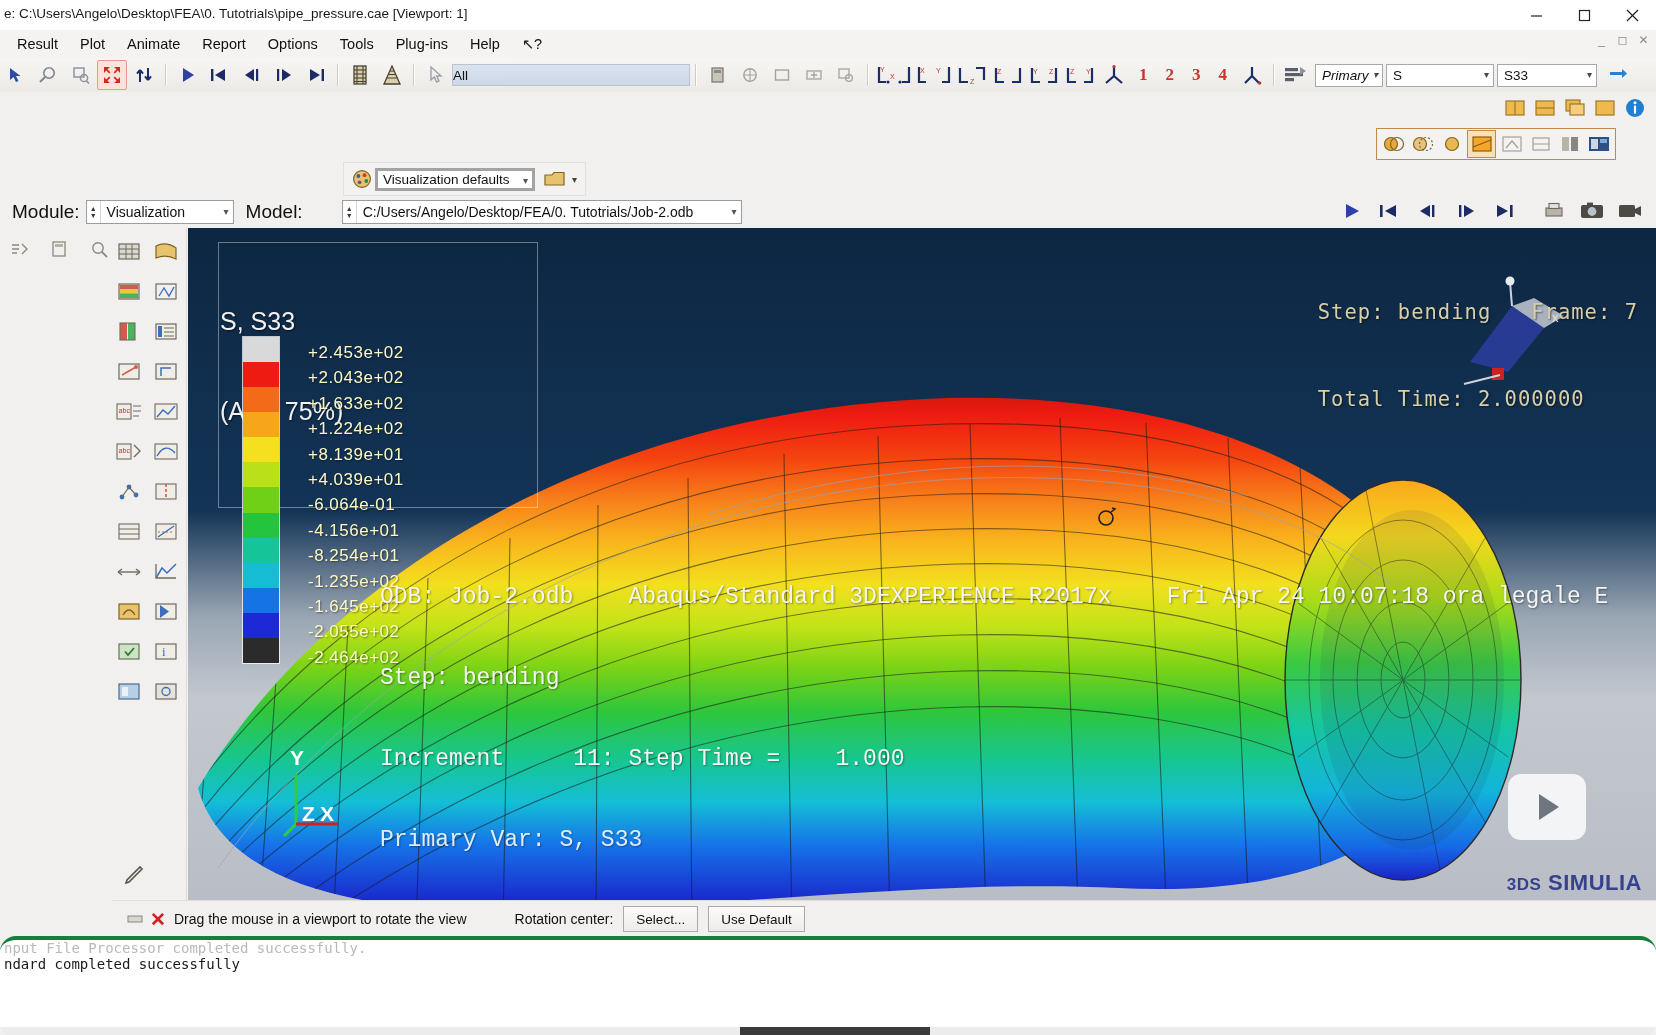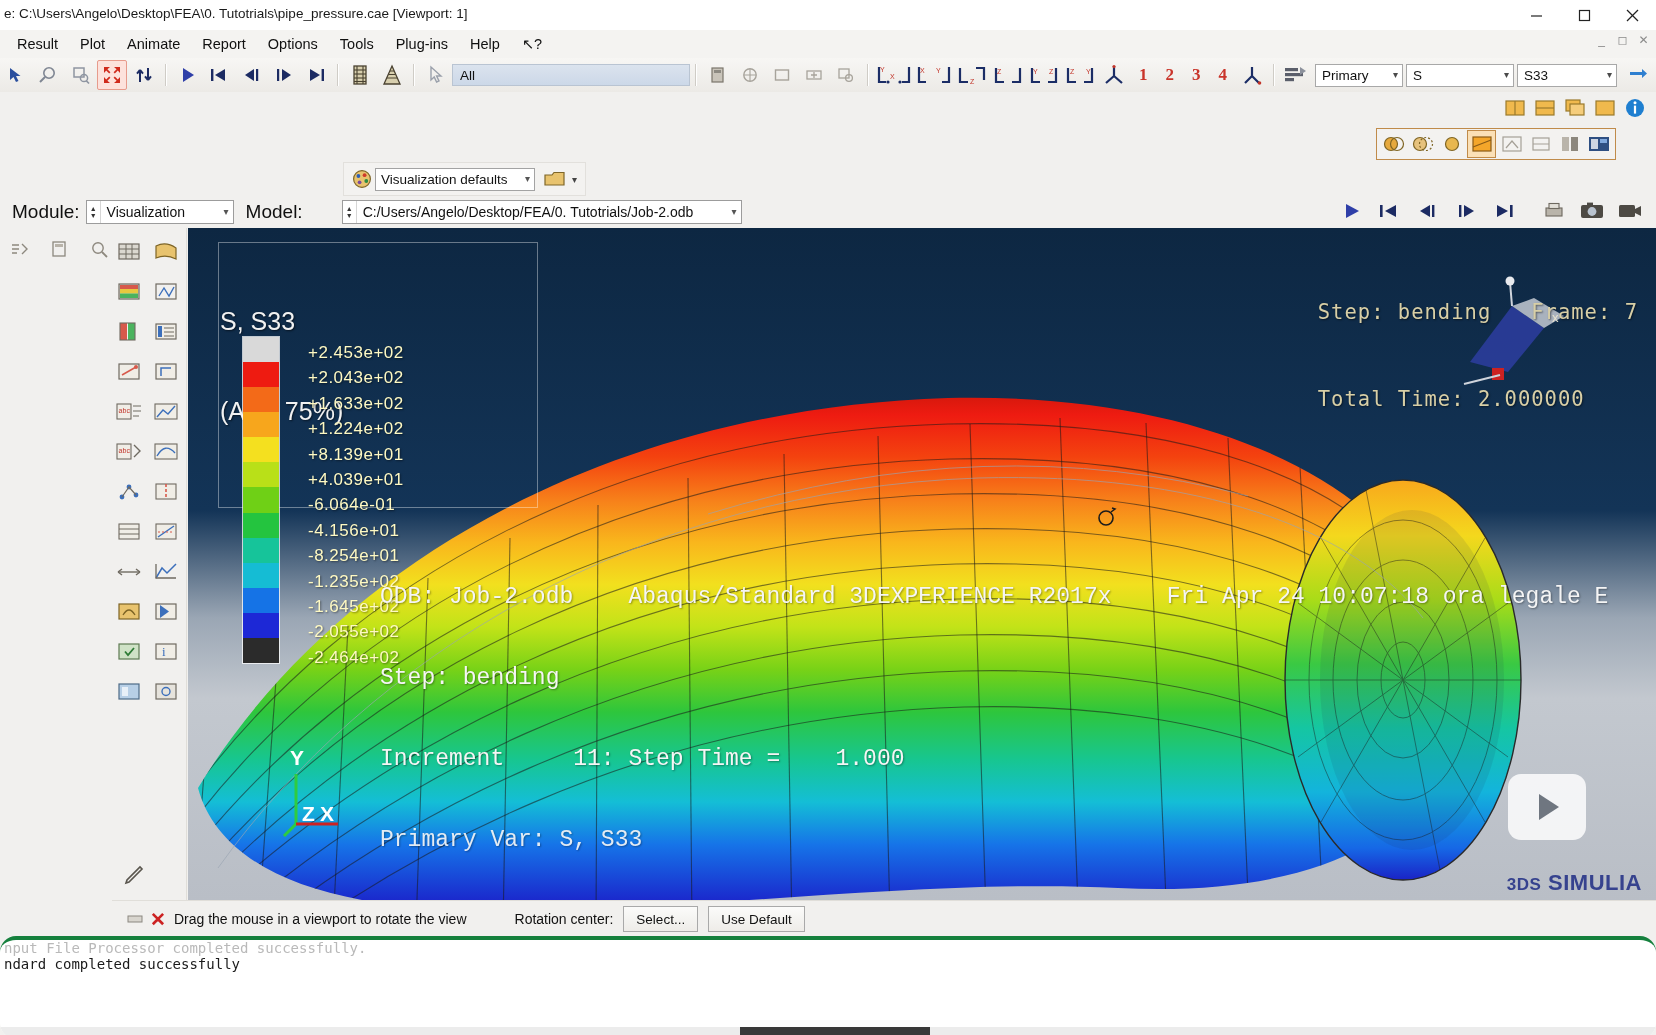--- a/index.html
+++ b/index.html
@@ -34,36 +34,36 @@
       margin:0 1px;border:1px solid transparent;border-radius:2px;}
   .sep{width:1px;height:22px;background:#cfccc6;margin:0 5px;
        border-right:1px solid #fff;}
   .tb.sel{background:#fde2dc;border:1px solid #e79b8c;}
   .numbtn{font-size:17px;font-weight:700;color:#c9342a;font-family:"Liberation Serif",serif;
           padding:0 9px;}
   .dd{height:23px;border:1px solid #a8a8a8;background:#fff;display:flex;align-items:center;
       font-size:13.5px;color:#111;padding-left:6px;position:relative;box-sizing:border-box;}
   .dd .car{position:absolute;right:4px;top:4px;font-size:10px;color:#4a4a4a;}
   .allbox{height:22px;width:238px;background:linear-gradient(#dbe3ee,#ccd8e8);
-          border:1px solid #b9c4d2;font-size:13.5px;color:#111;padding-left:7px;
+          border:1px solid #b9c4d2;font-size:13.5px;color:#111;
           display:flex;align-items:center;box-sizing:border-box;}
 
   
   .strip2{position:absolute;left:0;top:92px;width:1656px;height:34px;background:#f1f0ee;}
   .grp-right{position:absolute;right:8px;top:3px;display:flex;align-items:center;gap:3px;}
   .gicon{width:27px;height:26px;display:flex;align-items:center;justify-content:center;}
 
   .strip3{position:absolute;left:0;top:126px;width:1656px;height:34px;background:#f1f0ee;}
   .grp-right2{position:absolute;right:40px;top:2px;display:flex;align-items:center;gap:2px;
      border:1px solid #c08b4a;padding:1px 3px;background:#f3f2f0;}
 
   
   .vizbar{position:absolute;left:343px;top:162px;height:32px;display:flex;align-items:center;
      background:#f3f2f0;border:1px solid #e2e0dc;padding:0 4px;}
-  .vizdd{width:160px;height:23px;border:1px solid #a3a3a3;background:#fff;font-size:13.5px;
+  .vizdd{width:160px;height:23px;border:3px solid #a3a3a3;background:#fff;font-size:13.5px;
      color:#111;display:flex;align-items:center;padding-left:5px;position:relative;box-sizing:border-box;}
 
   
   .modbar{position:absolute;left:0;top:196px;width:1656px;height:32px;background:#f1f0ee;
       display:flex;align-items:center;}
   .lbl{font-size:19px;color:#101010;margin:0 6px 0 12px;white-space:nowrap;}
   .combo{height:24px;border:1px solid #9c9c9c;background:#fff;display:flex;align-items:center;
      font-size:14px;color:#111;position:relative;box-sizing:border-box;}
   .combo .spin{width:13px;height:22px;display:flex;flex-direction:column;justify-content:center;
      align-items:center;font-size:7px;color:#333;line-height:7px;border-right:1px solid #d6d6d6;}
@@ -375,21 +375,21 @@
     </div>
     <div class="sep"></div>
     <div class="tb">
       <svg class="ico" width="26" height="22" viewBox="0 0 26 22">
           <rect x="2" y="4" width="13" height="3.2" fill="#5b5f6b"></rect>
           <rect x="2" y="9" width="18" height="3.2" fill="#5b5f6b"></rect>
           <rect x="2" y="14" width="9" height="3.2" fill="#5b5f6b"></rect>
           <path d="M17 3 L23 7 L17 11" fill="#8c919c"></path>
         </svg>
     </div>
-    <div class="dd" style="width:88px;margin-left:3px;">
+    <div class="dd" style="width:68px;margin-left:3px;font-style:italic;">
       <span>Primary</span>
       <span class="car">▾</span>
     </div>
     <div class="dd" style="width:108px;margin-left:3px;">
       <span>S</span>
       <span class="car">▾</span>
     </div>
     <div class="dd" style="width:100px;margin-left:3px;">
       <span>S33</span>
       <span class="car">▾</span>

